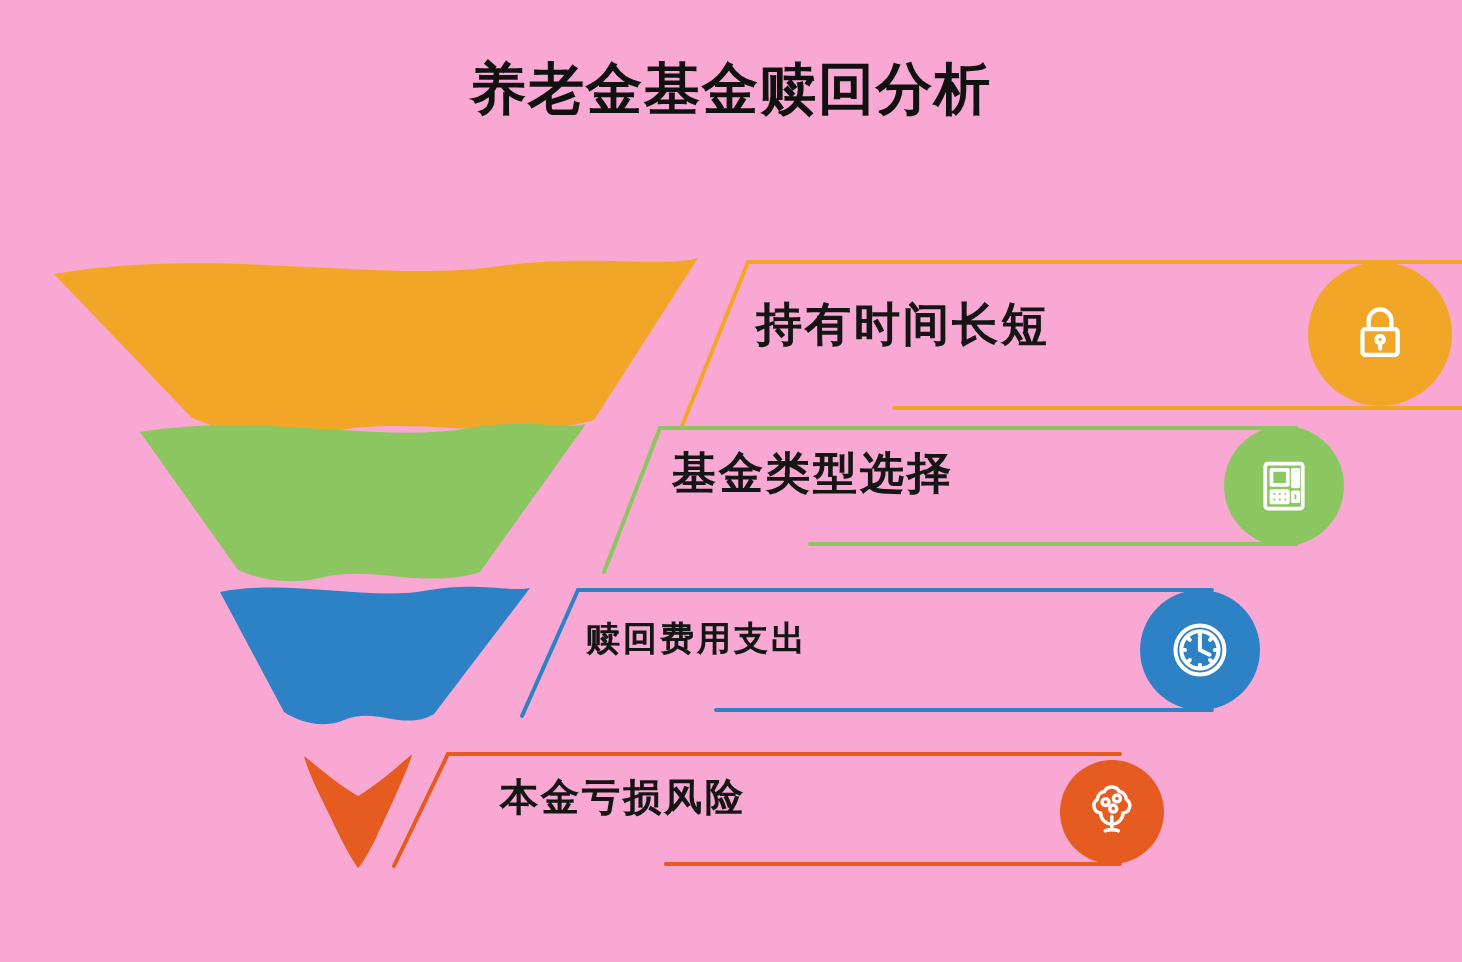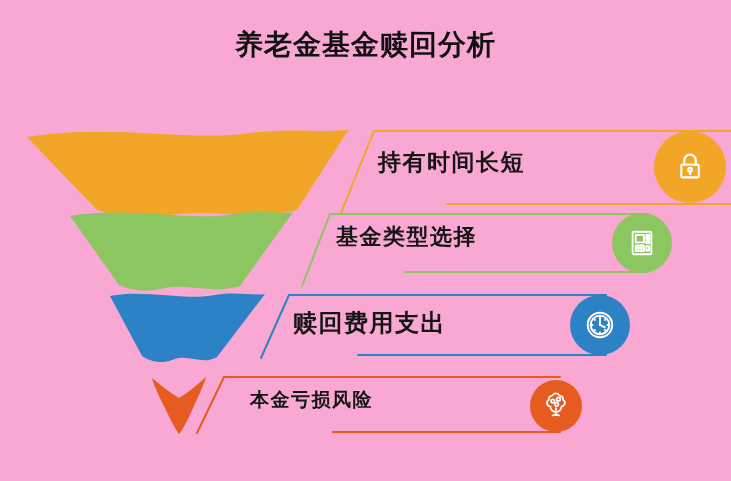--- a/index.html
+++ b/index.html
@@ -22,21 +22,21 @@
   .step-label{
     position:absolute;
     font-weight:bold;
     color:#151515;
     letter-spacing:1.5px;
     white-space:nowrap;
     line-height:1;
   }
   #label-1{left:378px;top:151px;font-size:23px;}
   #label-2{left:336px;top:226px;font-size:22px;}
-  #label-3{left:293px;top:311px;font-size:24px;}
+  #label-3{left:293px;top:311px;font-size:17px;}
   #label-4{left:250px;top:390px;font-size:19px;}
   svg{position:absolute;left:0;top:0;}
   .banner-line{stroke-width:2;stroke-linecap:round;fill:none;}
   .icon{stroke:#ffffff;fill:none;stroke-width:1.5;stroke-linecap:round;stroke-linejoin:round;}
 </style>
 </head>
 <body>
 
 <div id="stage">
 

